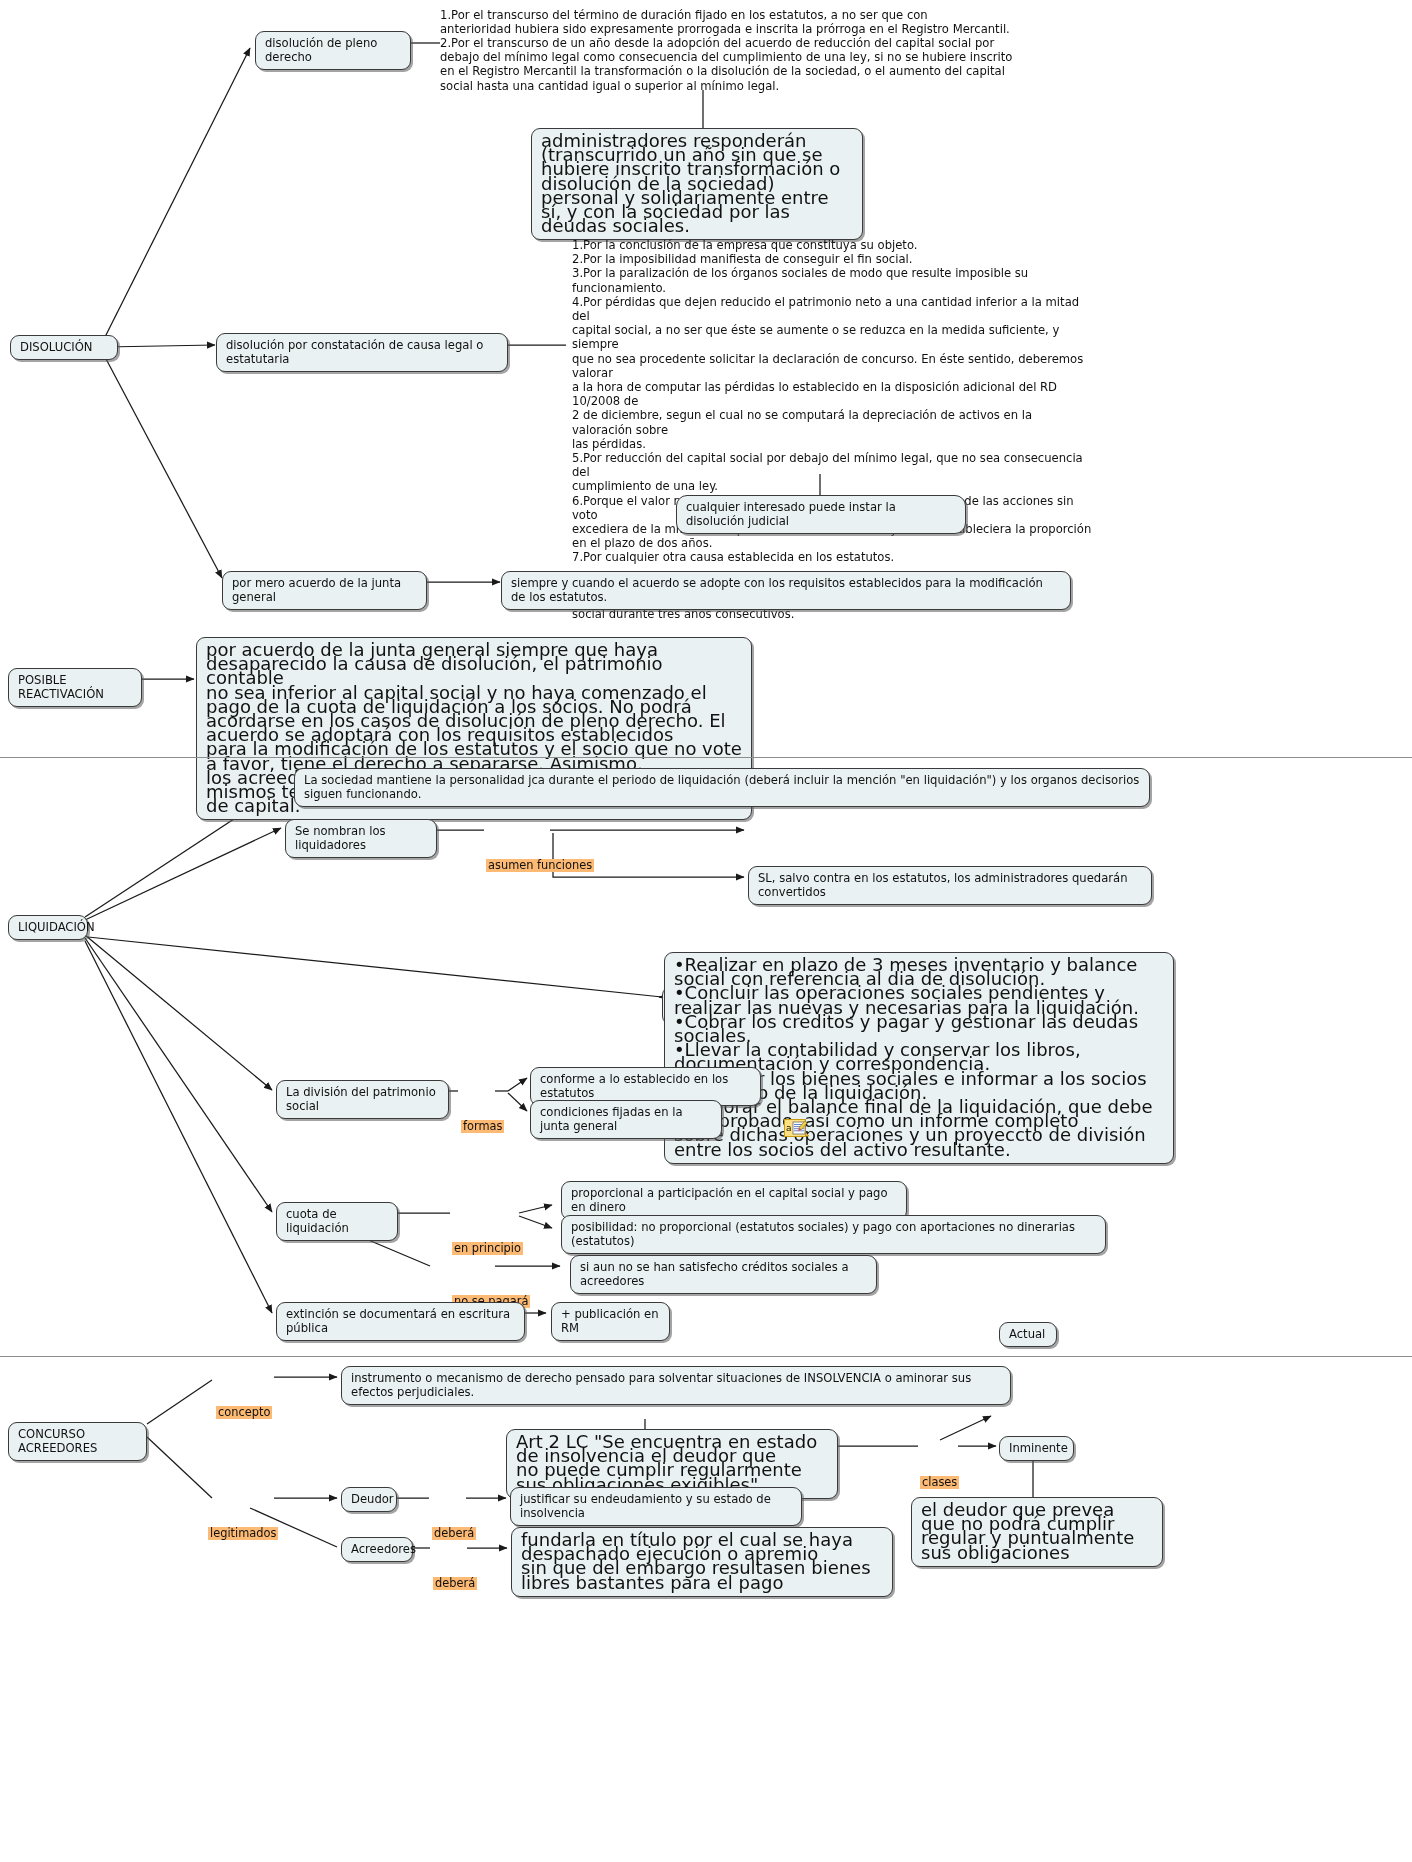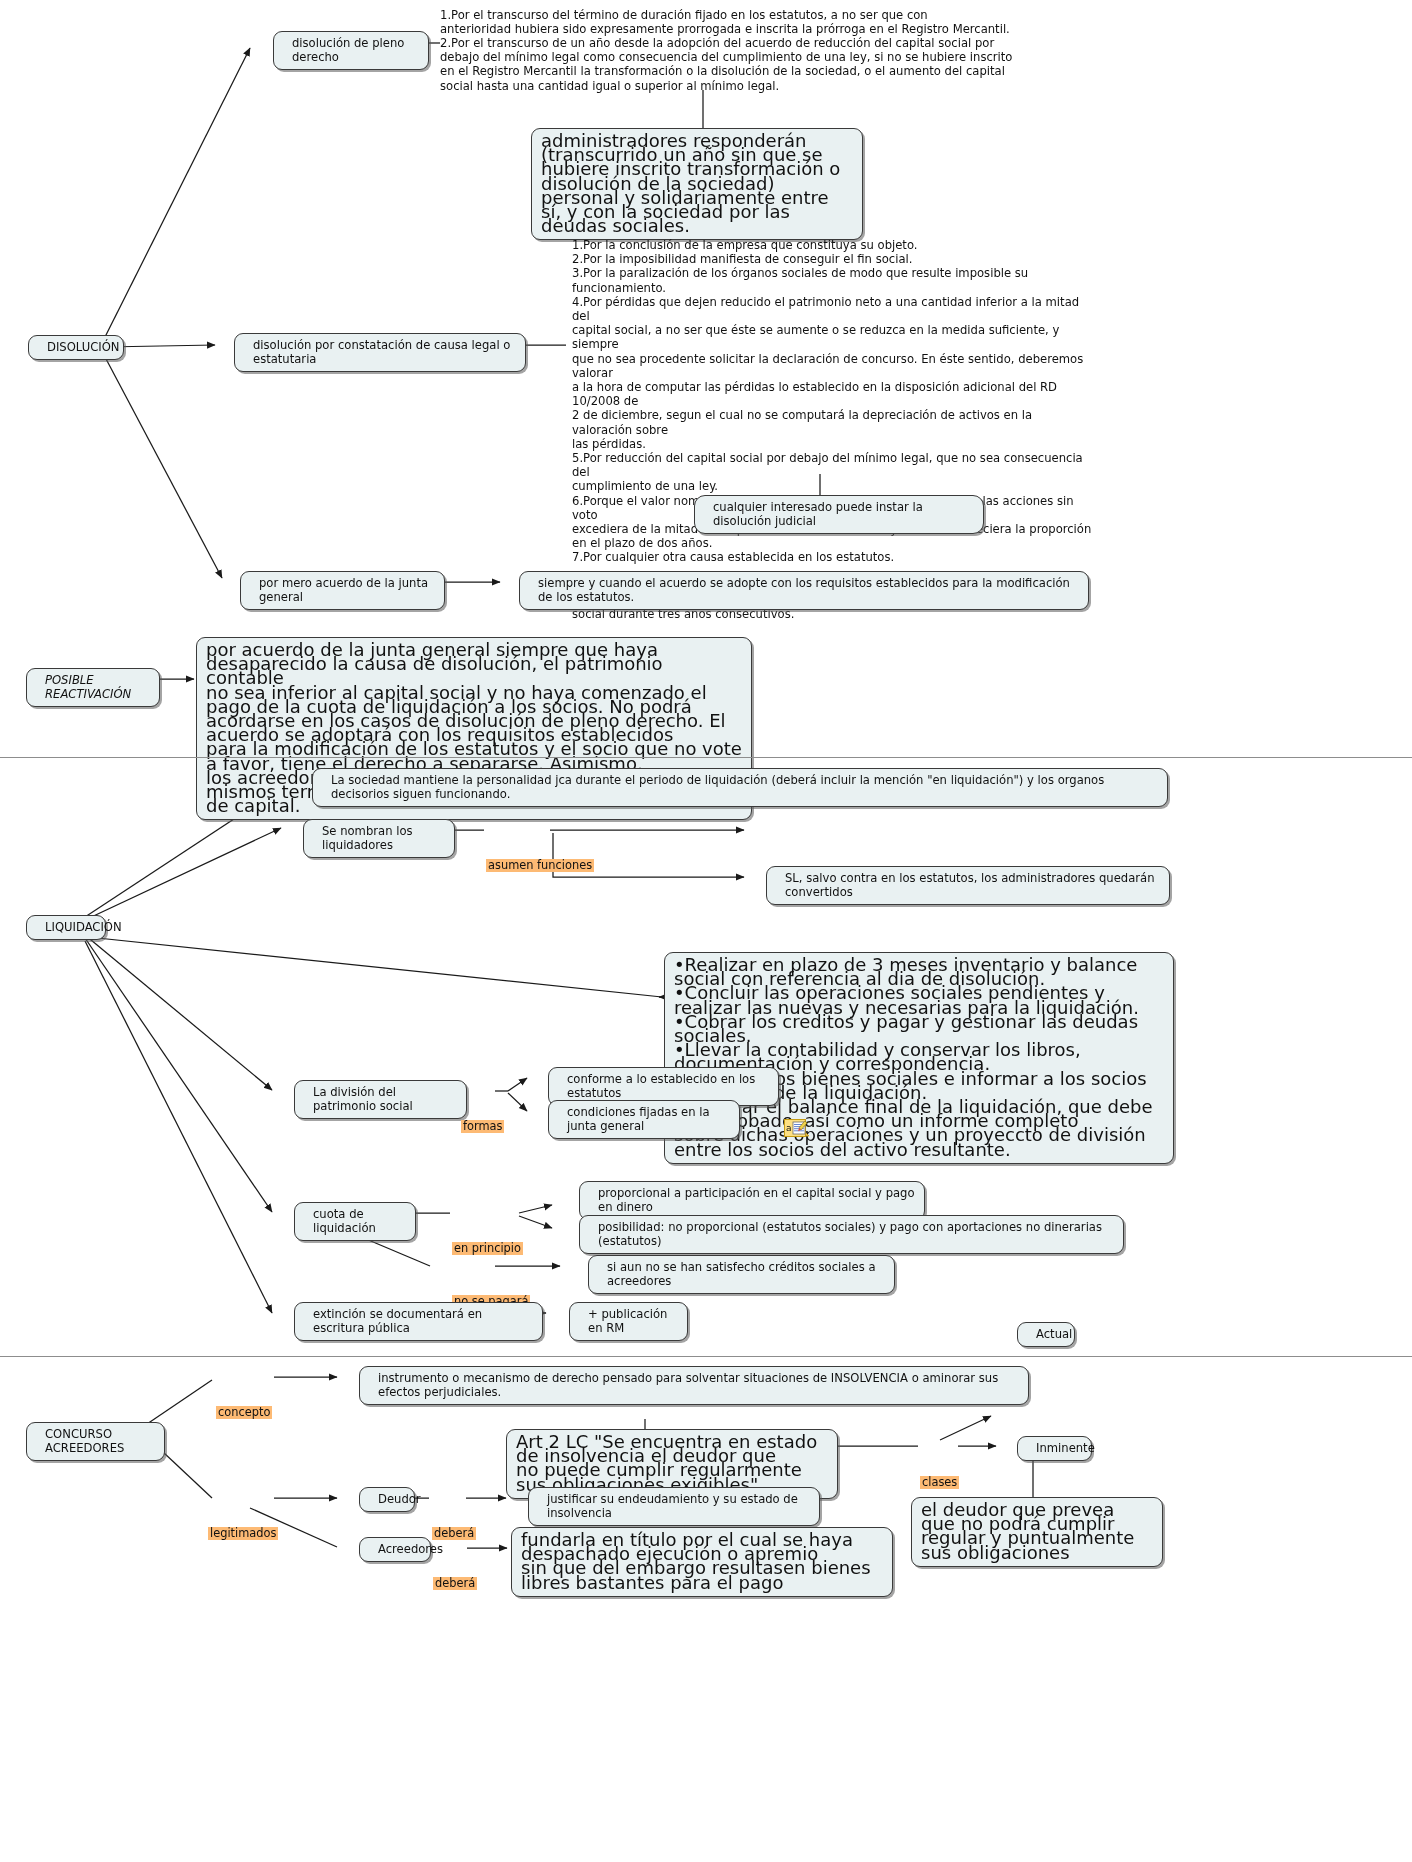--- a/index.html
+++ b/index.html
@@ -27,21 +27,21 @@
     background:#e9f1f2;
     border:1px solid #3a3a3a;
     border-radius:9px;
     box-shadow:2px 2px 0 0 rgba(90,90,90,0.55);
     padding:5px 9px 6px 9px;
     font-size:18px;
     line-height:14.2px;
     color:#111;
     white-space:pre-wrap;
   }
-  .node.tiny{font-size:11.6px;padding:4px 9px 5px 18px;margin-left:18px;}
+  .node.tiny{font-size:11.6px;padding:4px 9px 5px 9px;}
   .plain{
     position:absolute;
     font-size:11.6px;
     line-height:14.2px;
     color:#111;
     white-space:pre-wrap;
     background:transparent;
   }
   .link-label{
     position:absolute;
@@ -143,21 +143,21 @@
       <path d="M250,1508 L337,1547"></path>
 
       <path d="M395,1498 L429,1498"></path>
       <path d="M466,1498 L506,1498" marker-end="url(#arrow)"></path>
 
       <path d="M410,1548 L430,1548"></path>
       <path d="M467,1548 L507,1548" marker-end="url(#arrow)"></path>
     </g>
   </svg>
 
-  <div class="node tiny" style="left:10px;top:335px;width:96px;">DISOLUCIÓN</div>
+  <div class="node tiny" style="left:10px;top:335px;width:108px;">DISOLUCIÓN</div>
 
   <div class="node tiny" style="left:255px;top:31px;width:156px;">disolución de pleno derecho</div>
 
   <div class="plain" style="left:440px;top:8px;width:720px;">1.Por el transcurso del término de duración fijado en los estatutos, a no ser que con
 anterioridad hubiera sido expresamente prorrogada e inscrita la prórroga en el Registro Mercantil.</div>
 
   <div class="plain" style="left:440px;top:36px;width:720px;">2.Por el transcurso de un año desde la adopción del acuerdo de reducción del capital social por
 debajo del mínimo legal como consecuencia del cumplimiento de una ley, si no se hubiere inscrito
 en el Registro Mercantil la transformación o la disolución de la sociedad, o el aumento del capital
 social hasta una cantidad igual o superior al mínimo legal.</div>
@@ -187,21 +187,21 @@
 
 ++ SL, se disolverá también por la falta de ejercicio de la actividad que constituye el objeto
 social durante tres años consecutivos.</div>
 
   <div class="node tiny" style="left:676px;top:495px;width:290px;border-radius:11px;">cualquier interesado puede instar la disolución judicial</div>
 
   <div class="node tiny" style="left:222px;top:571px;width:205px;">por mero acuerdo de la junta general</div>
 
   <div class="node tiny" style="left:501px;top:571px;width:570px;">siempre y cuando el acuerdo se adopte con los requisitos establecidos para la modificación de los estatutos.</div>
 
-  <div class="node tiny" style="left:8px;top:668px;width:134px;font-style:italic;">POSIBLE REACTIVACIÓN</div>
+  <div class="node tiny" style="left:8px;top:668px;width:134px;">POSIBLE REACTIVACIÓN</div>
 
   <div class="node" style="left:196px;top:637px;width:556px;">por acuerdo de la junta general siempre que haya desaparecido la causa de disolución, el patrimonio contable
 no sea inferior al capital social y no haya comenzado el pago de la cuota de liquidación a los socios. No podrá
 acordarse en los casos de disolución de pleno derecho. El acuerdo se adoptará con los requisitos establecidos
 para la modificación de los estatutos y el socio que no vote a favor, tiene el derecho a separarse. Asimismo,
 los acreedores sociales pueden oponerse al acuerdo en los mismos terminos y condiciones que en la reducción
 de capital.</div>
 
   <div class="hr-sep" style="top:757px;"></div>
 

